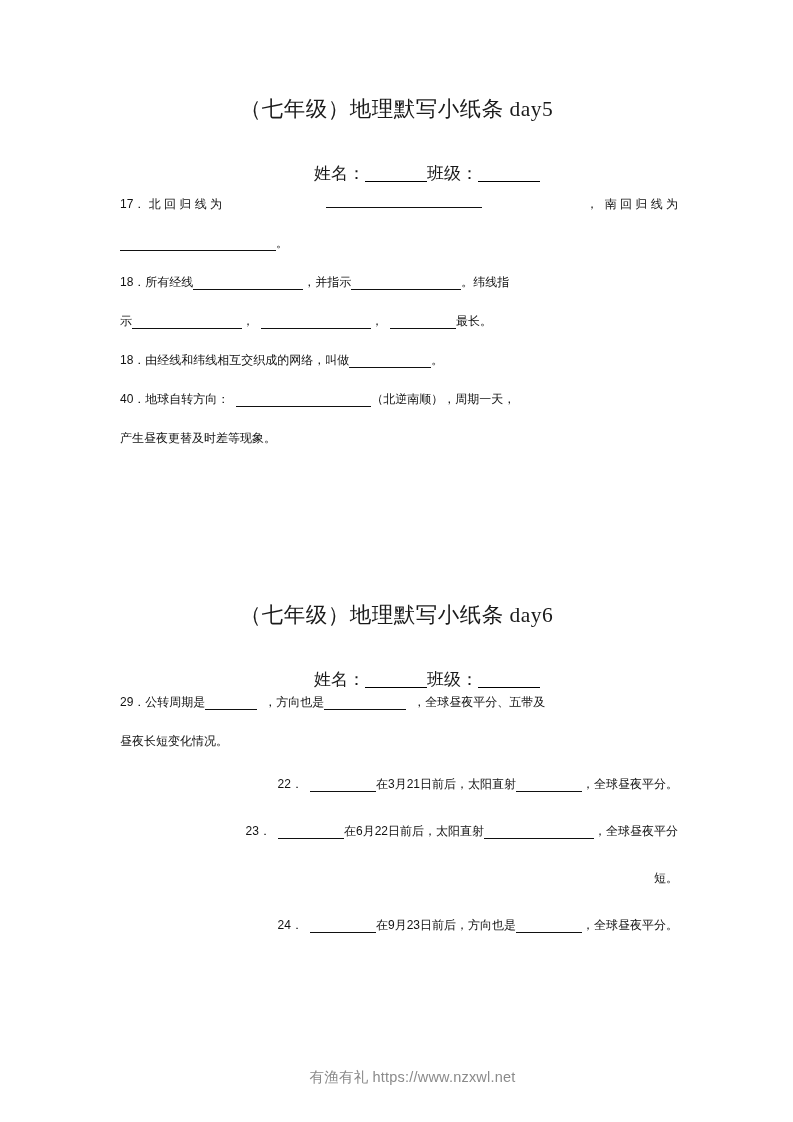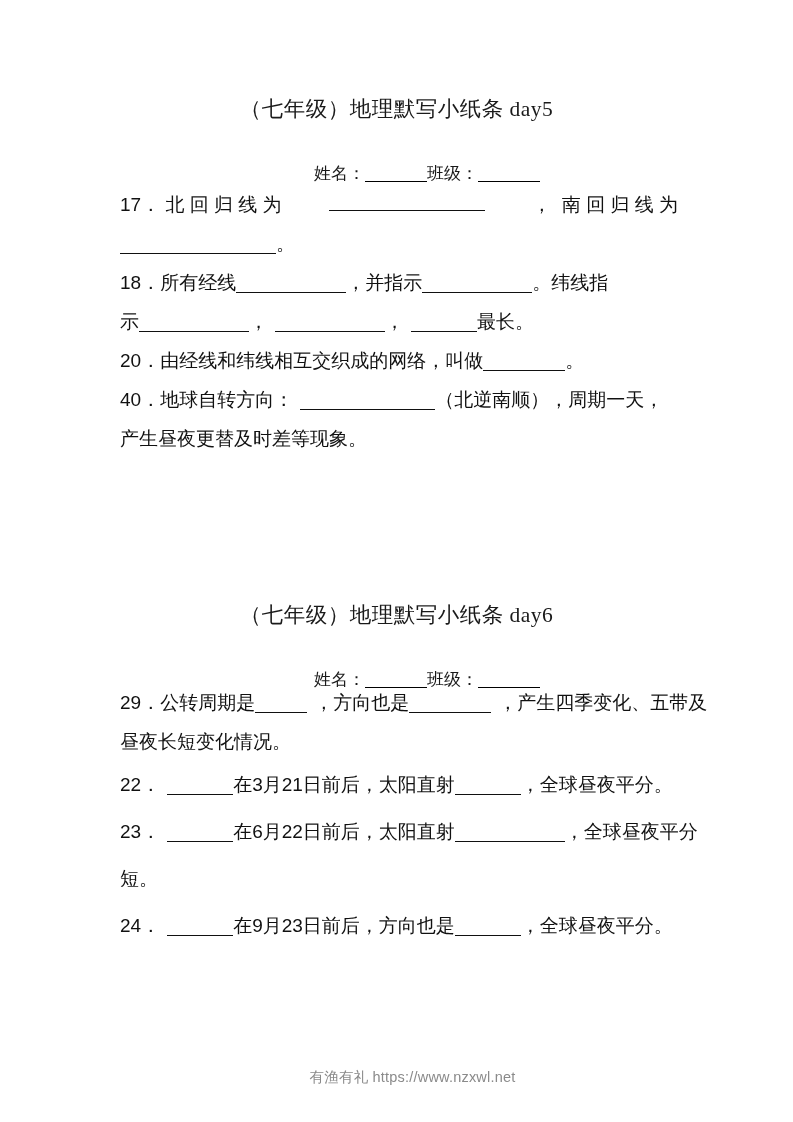--- a/index.html
+++ b/index.html
@@ -55,35 +55,35 @@
     vertical-align: -3px;
   }
   .nm-blank { width: 62px; }
   .cl-blank { width: 62px; }
 
   
   .qbody {
     position: absolute;
     left: 120px;
     width: 558px;
-    font-size: 19px;
+    font-size: 12px;
     color: #111;
   }
   .qbody-day5 { top: 185px; }
   .qbody-day6 { top: 683px; }
 
   .q {
     margin: 0;
     padding: 0;
   }
   .q-line {
     line-height: 39px;
     white-space: nowrap;
   }
-  .q-line.wide { line-height: 47px; }
+  .q-line.wide { line-height: 47px; text-align: right; }
 
   
   .q-just {
     display: flex;
     justify-content: space-between;
     align-items: baseline;
     line-height: 39px;
     width: 100%;
   }
   .q-just > span { white-space: pre; }
@@ -147,21 +147,21 @@
       <div class="q-line">
         <span>18．所有经线</span><span class="blank b-xxl"></span><span>，并指示</span><span class="blank b-xxl"></span><span>。纬线指</span>
       </div>
       <div class="q-line">
         <span>示</span><span class="blank b-xxl"></span><span>，</span><span class="gap-sm"></span><span class="blank b-xxl"></span><span>，</span><span class="gap-sm"></span><span class="blank b-md"></span><span>最长。</span>
       </div>
     </div>
 
     <div class="q">
       <div class="q-line">
-        <span>20．由经线和纬线相互交织成的网络，叫做</span><span class="blank b-lg"></span><span>。</span>
+        <span>18．由经线和纬线相互交织成的网络，叫做</span><span class="blank b-lg"></span><span>。</span>
       </div>
     </div>
 
     <div class="q">
       <div class="q-line">
         <span>40．地球自转方向：</span><span class="gap-sm"></span><span class="blank b-wide"></span><span>（北逆南顺），周期一天，</span>
       </div>
       <div class="q-line">
         <span>产生昼夜更替及时差等现象。</span>
       </div>
@@ -173,21 +173,21 @@
     <div class="sheet-title">（七年级）地理默写小纸条 day6</div>
     <div class="sheet-subline">
       <span>姓名：</span><span class="blank-u nm-blank"></span><span>班级：</span><span class="blank-u cl-blank"></span>
     </div>
   </div>
 
   <div class="qbody qbody-day6">
 
     <div class="q">
       <div class="q-line">
-        <span>29．公转周期是</span><span class="blank b-sm"></span><span class="gap-sm"></span><span>，方向也是</span><span class="blank b-lg"></span><span class="gap-sm"></span><span>，产生四季变化、五带及</span>
+        <span>29．公转周期是</span><span class="blank b-sm"></span><span class="gap-sm"></span><span>，方向也是</span><span class="blank b-lg"></span><span class="gap-sm"></span><span>，全球昼夜平分、五带及</span>
       </div>
       <div class="q-line">
         <span>昼夜长短变化情况。</span>
       </div>
     </div>
 
     <div class="q">
       <div class="q-line wide">
         <span>22．</span><span class="gap-sm"></span><span class="blank b-md"></span><span>在3月21日前后，太阳直射</span><span class="blank b-md"></span><span>，全球昼夜平分。</span>
       </div>

